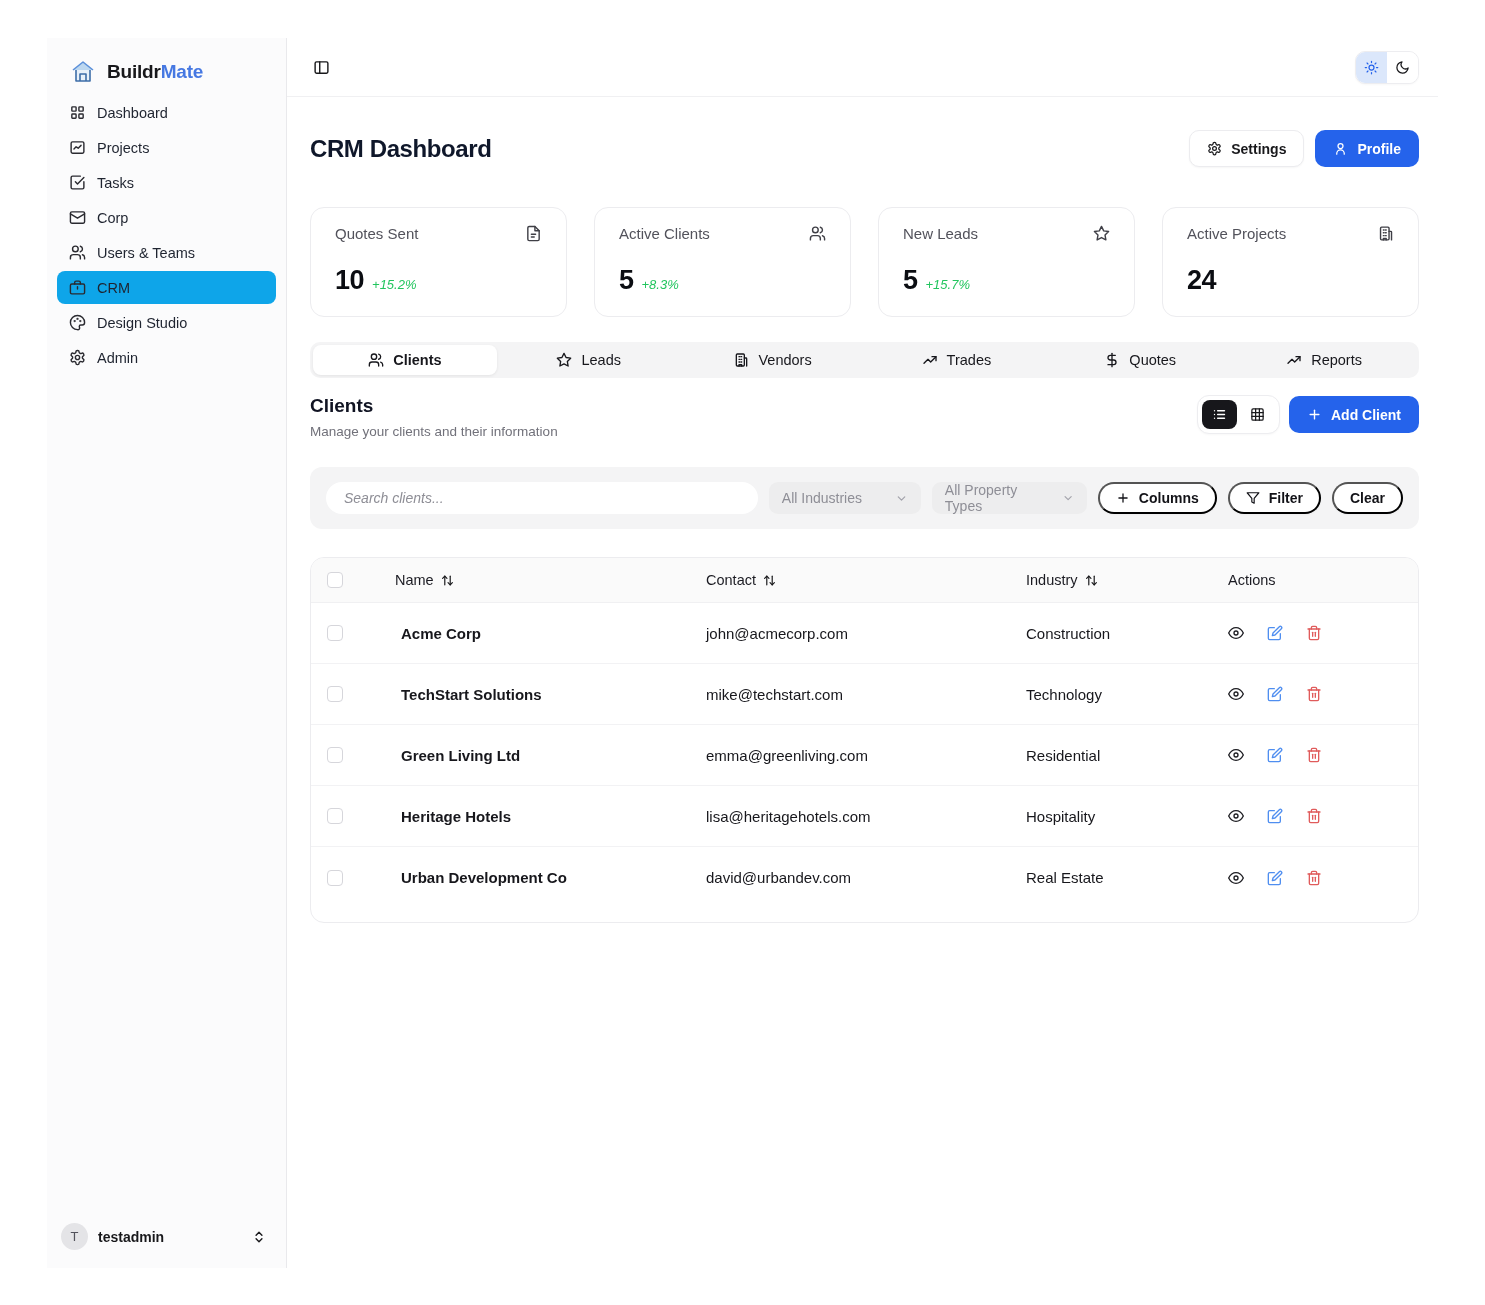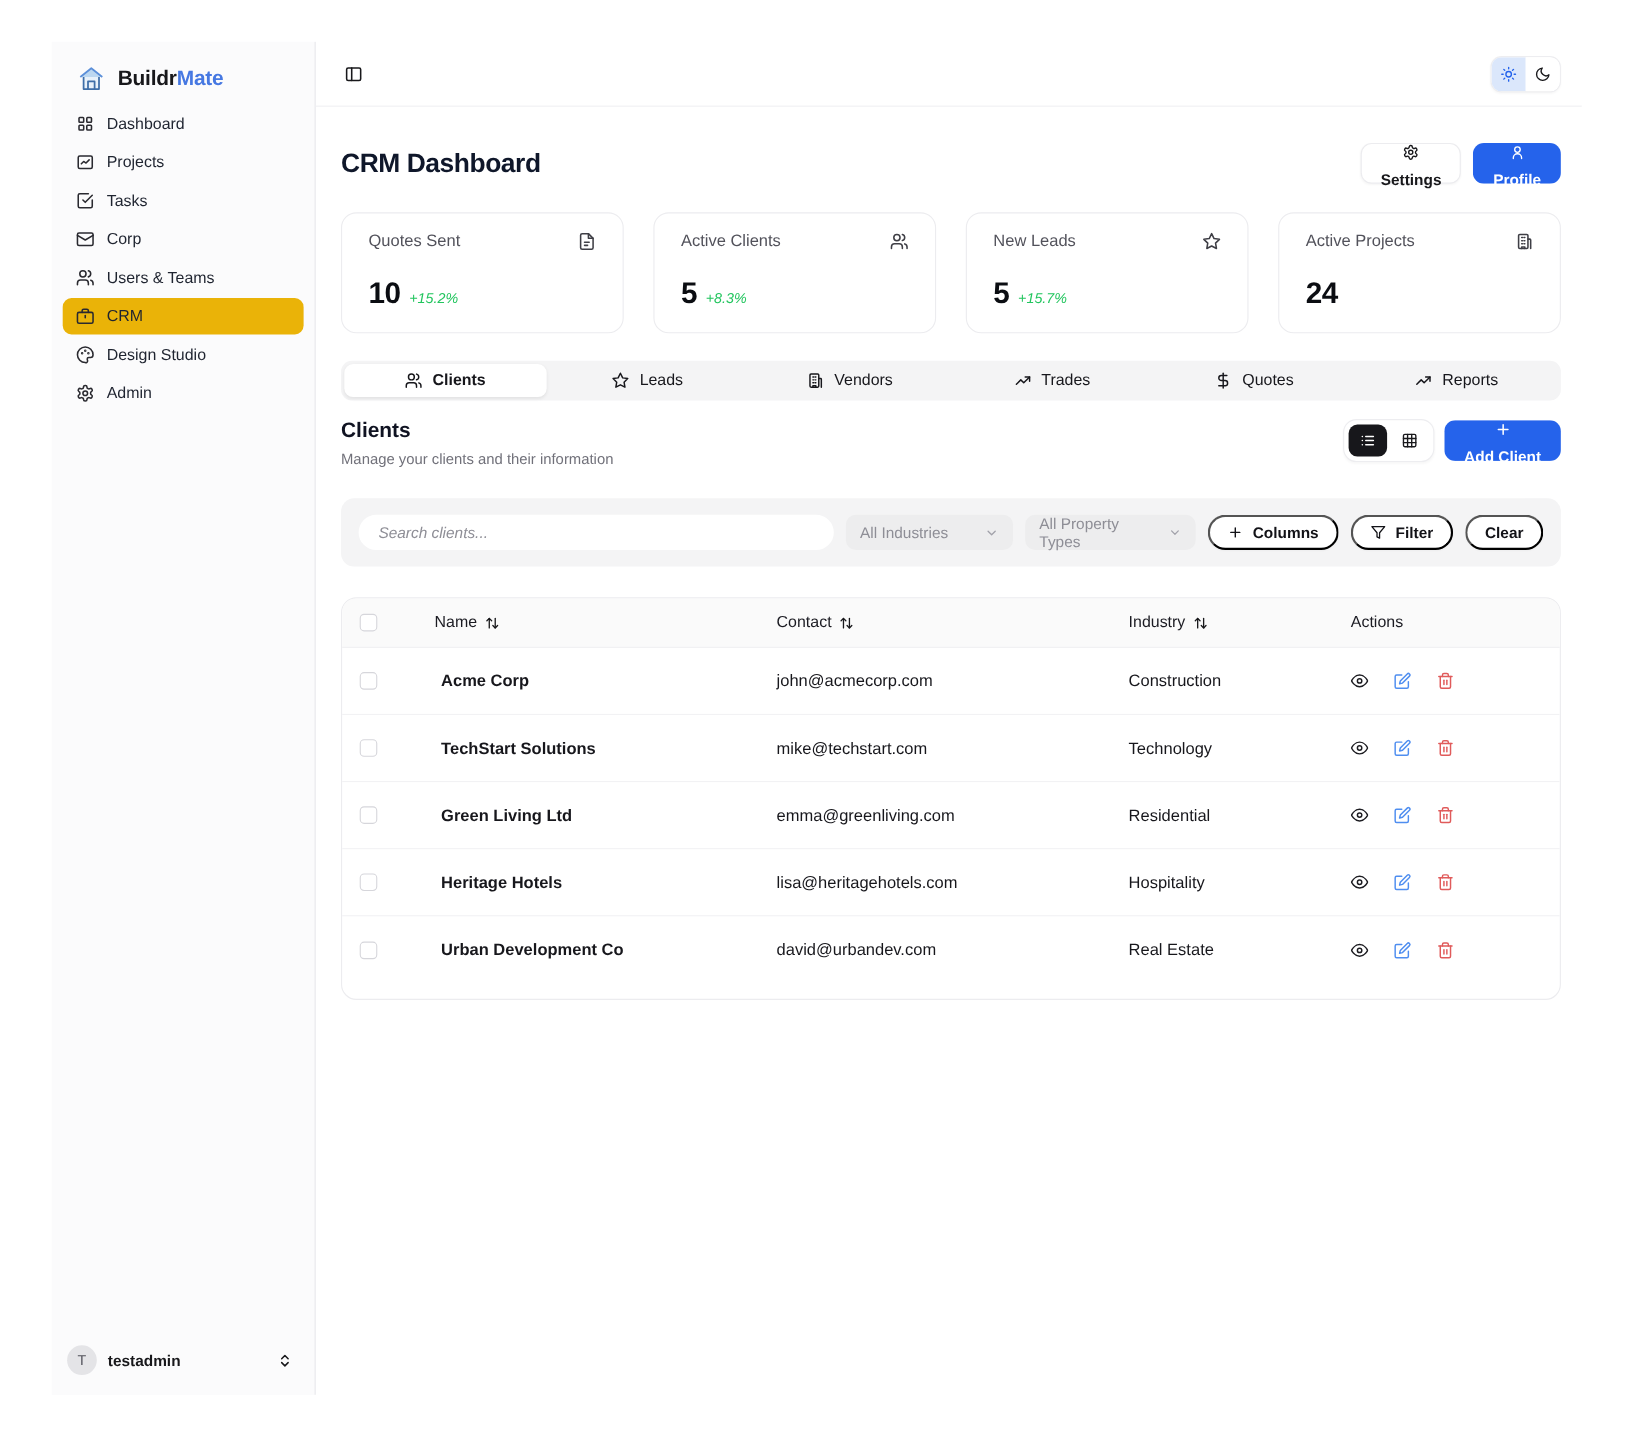--- a/index.html
+++ b/index.html
@@ -10,47 +10,47 @@
 
   
   .sidebar { width:240px; flex:0 0 240px; background:#fbfbfc; border-right:1px solid #e9e9ec; display:flex; flex-direction:column; padding:0 10px; }
   .logo-row { display:flex; align-items:center; gap:10px; padding:20px 12px 10px 12px; }
   .logo-icon { width:28px; height:28px; }
   .logo-text { font-size:19px; font-weight:700; letter-spacing:-0.2px; }
   .logo-text .accent { color:#4678e2; }
   .section-label { font-size:12px; color:#71717a; padding:14px 12px 8px 12px; }
   .nav { display:flex; flex-direction:column; gap:2px; }
   .nav-item { display:flex; align-items:center; gap:11px; padding:8px 12px; border-radius:8px; font-size:14.5px; color:#1f2430; cursor:pointer; }
-  .nav-item.active { background:#eab308; }
+  .nav-item.active { background:#0ea5e9; }
   .nav-item .nicon { width:17px; height:17px; color:#2a2a30; }
   .sidebar-footer { margin-top:auto; padding:10px 4px 18px 4px; display:flex; align-items:center; gap:10px; }
   .avatar { width:27px; height:27px; border-radius:50%; background:#e4e4e7; color:#52525b; font-size:13px; display:flex; align-items:center; justify-content:center; }
   .user-name { font-size:14px; font-weight:700; color:#18181b; flex:1; }
   .chevrons { width:14px; height:14px; color:#18181b; margin-right:6px; }
 
   
   .main { flex:1; display:flex; flex-direction:column; min-width:0; }
   .topbar { height:59px; flex:0 0 59px; display:flex; align-items:center; justify-content:space-between; padding:0 19px 0 21px; border-bottom:1px solid #f0f0f2; }
   .panel-toggle { width:26px; height:26px; display:flex; align-items:center; justify-content:center; border-radius:6px; cursor:pointer; color:#18181b; }
   .theme-toggle { display:flex; border:1px solid #ededf0; border-radius:10px; overflow:hidden; background:#fff; box-shadow:0 1px 2px rgba(0,0,0,0.03); }
   .theme-seg { width:31px; height:31px; display:flex; align-items:center; justify-content:center; cursor:pointer; }
   .theme-seg.light { background:#dbe7fb; color:#2563eb; }
   .theme-seg.dark { background:#fff; color:#18181b; }
 
   .content { padding:33px 19px 0 23px; }
 
   .title-row { display:flex; align-items:center; justify-content:space-between; }
   .page-title { font-size:24px; font-weight:700; letter-spacing:-0.4px; color:#0f172a; }
   .title-actions { display:flex; gap:11px; }
-  .btn { display:flex; align-items:center; gap:9px; height:37px; padding:0 17px; border-radius:10px; font-size:14px; font-weight:600; cursor:pointer; border:1px solid transparent;flex-direction:column; }
+  .btn { display:flex; align-items:center; gap:9px; height:37px; padding:0 17px; border-radius:10px; font-size:14px; font-weight:600; cursor:pointer; border:1px solid transparent; }
   .btn-outline { background:#fff; border-color:#ececef; color:#18181b; box-shadow:0 1px 2px rgba(0,0,0,0.04); }
   .btn-primary { background:#2563eb; color:#fff; }
 
   
-  .stats { display:grid; grid-template-columns:repeat(4,1fr); gap:27px; margin-top:26px; }
+  .stats { display:grid; grid-template-columns:repeat(4,1fr); gap:27px; margin-top:40px; }
   .card { border:1px solid #ececef; border-radius:14px; background:#fff; padding:17px 24px 20px 24px; height:110px; display:flex; flex-direction:column; justify-content:space-between; }
   .card-top { display:flex; align-items:flex-start; justify-content:space-between; }
   .card-label { font-size:15px; color:#52525b; }
   .card-icon { width:17px; height:17px; color:#3f3f46; }
   .card-bottom { display:flex; align-items:baseline; gap:8px; }
   .card-value { font-size:27px; font-weight:700; color:#0b0d12; letter-spacing:-0.5px; }
   .card-delta { font-size:13px; color:#22c55e;font-style:italic; }
 
   
   .tabs { display:grid; grid-template-columns:repeat(6,1fr); background:#f4f4f5; border-radius:10px; padding:3px; margin-top:25px; }

